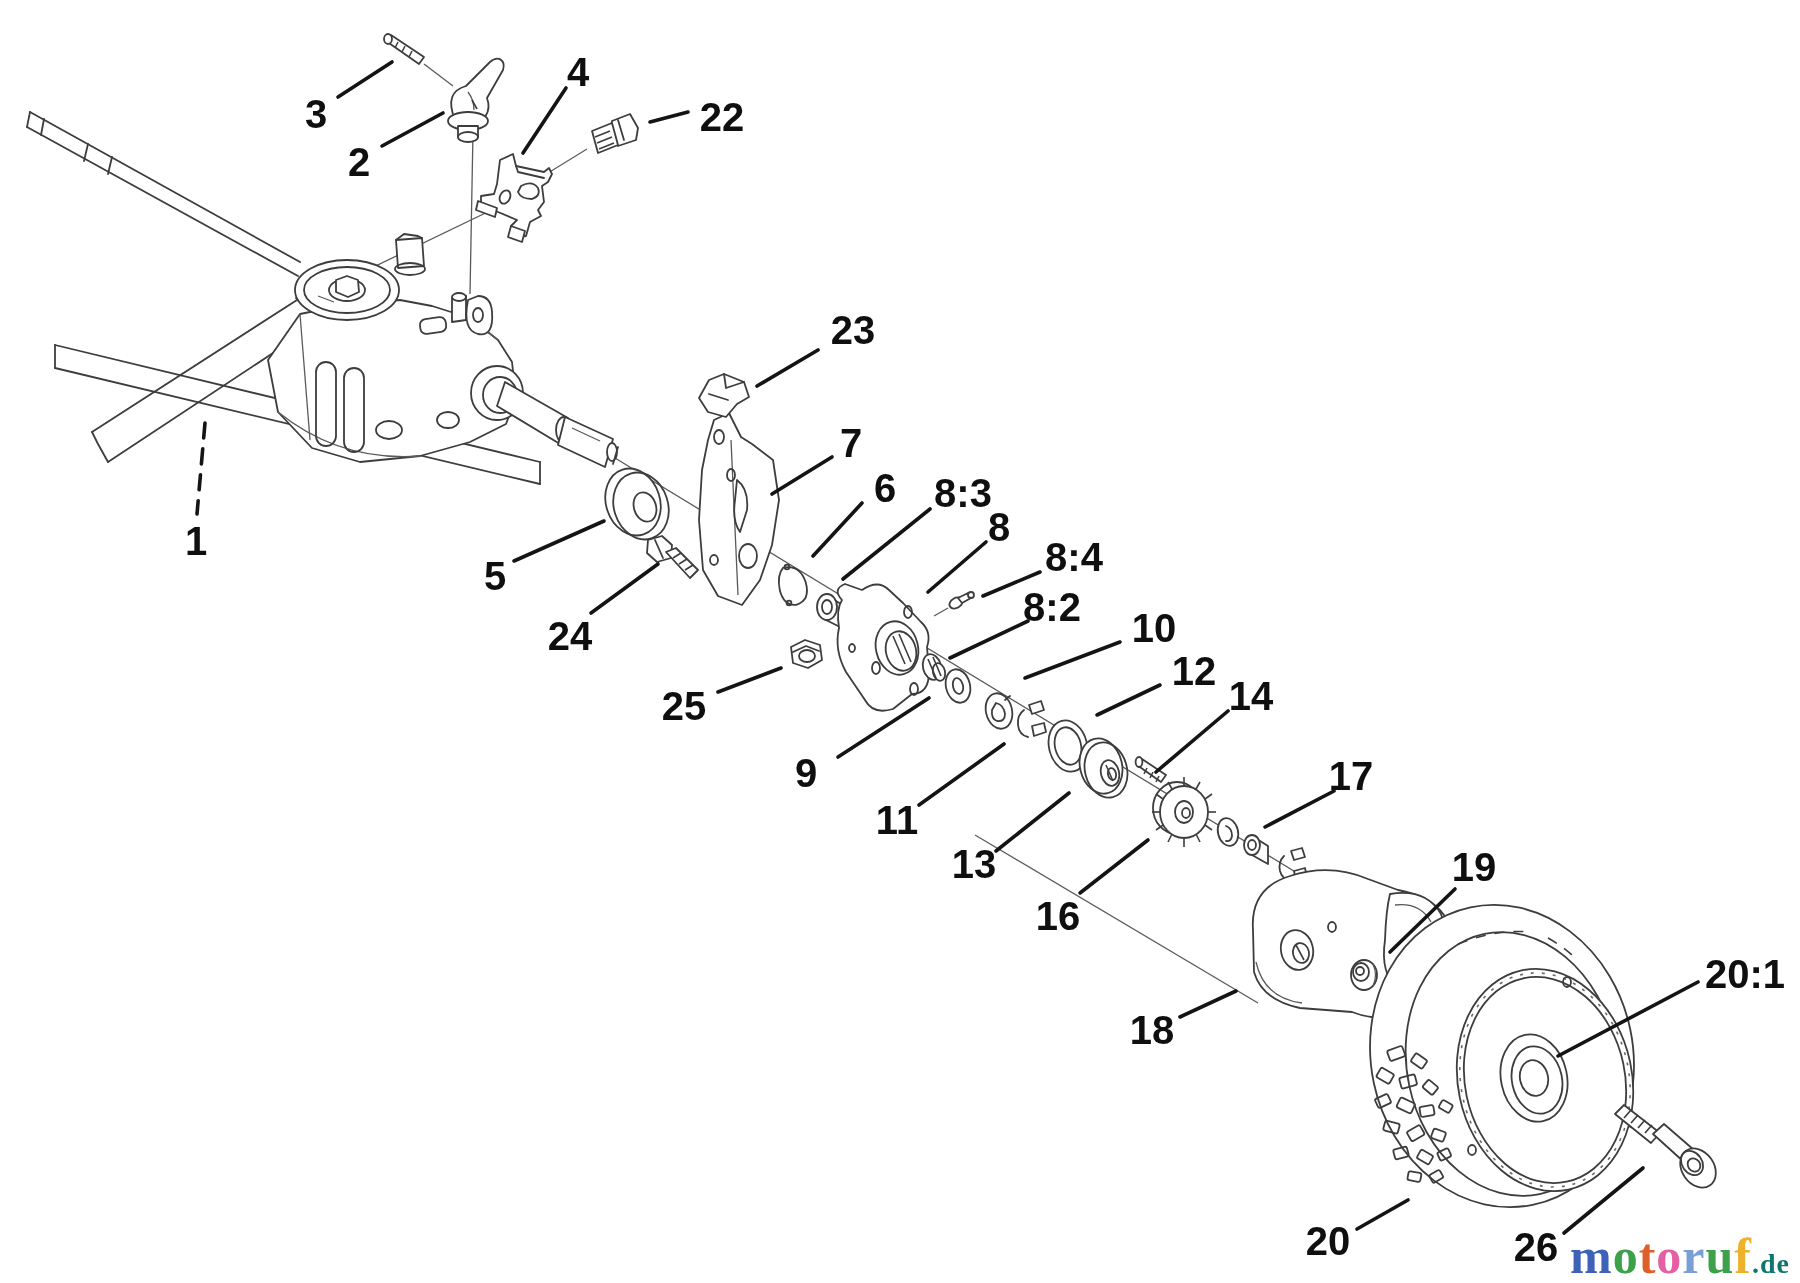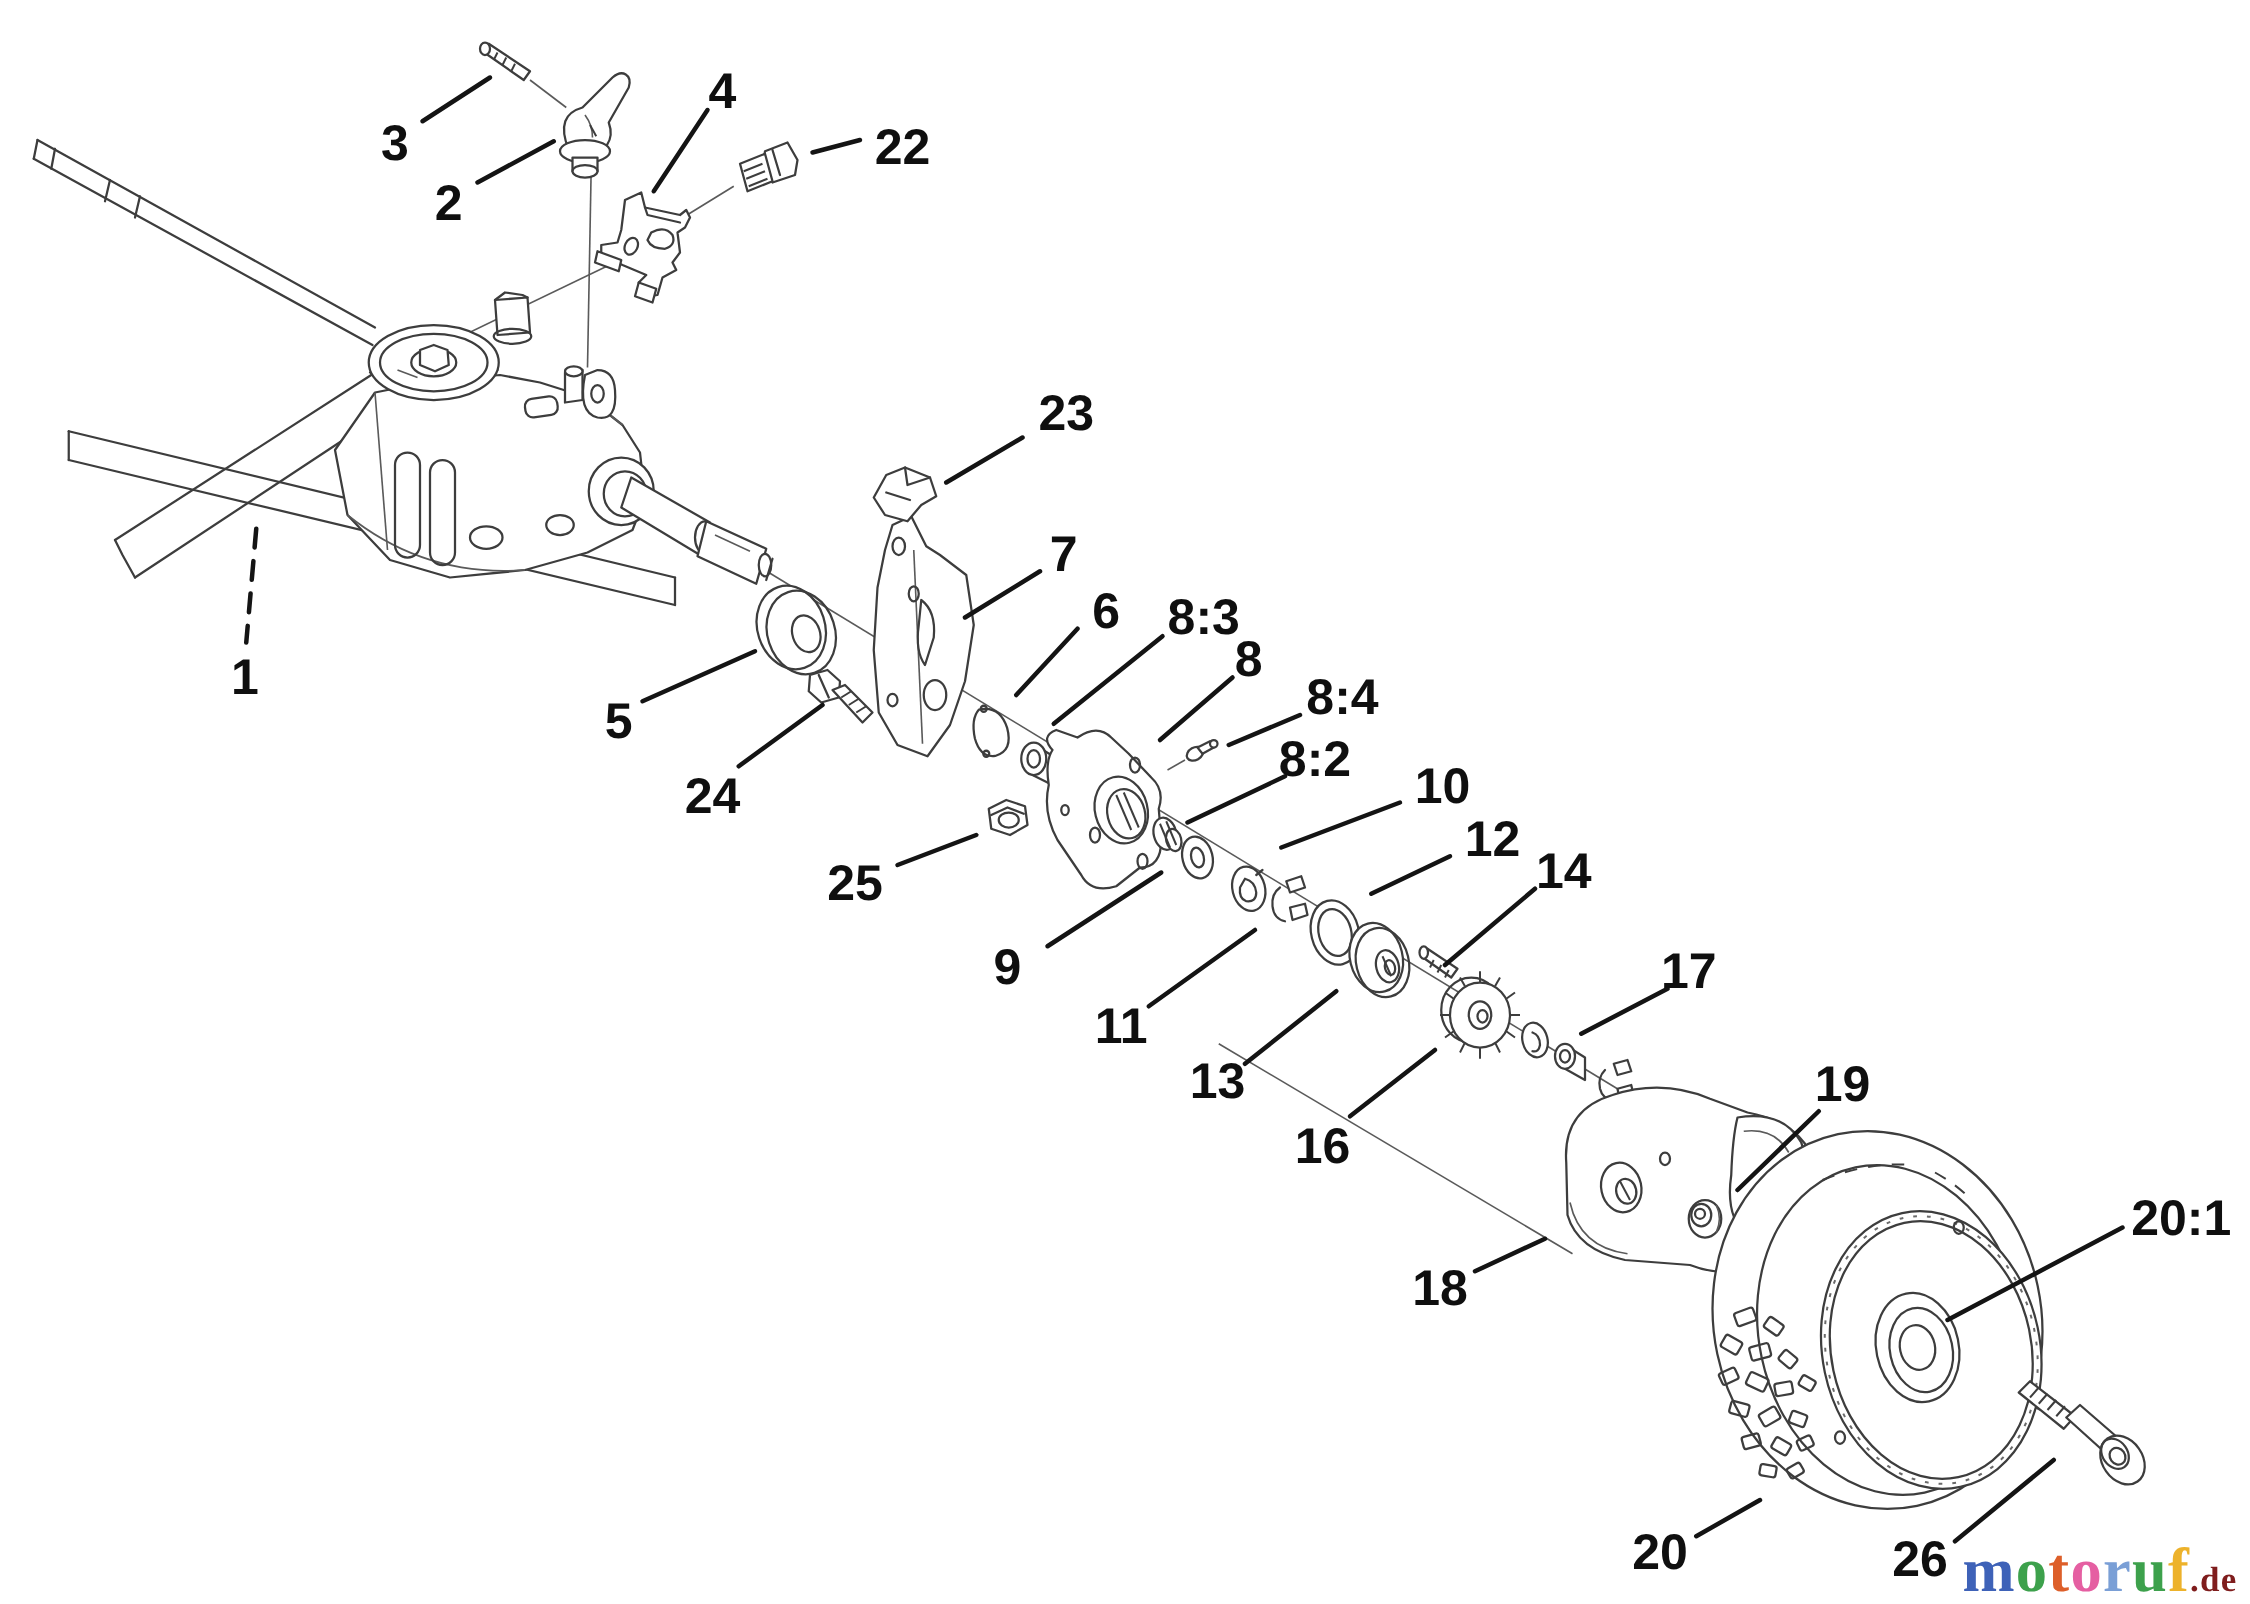--- a/index.html
+++ b/index.html
@@ -464,14 +464,14 @@
     </g>
     <g>
       <line class="leader" x1="1643" y1="1168" x2="1564" y2="1233"></line>
       <text class="callout-text" x="1536" y="1261">26</text>
     </g>
   </g>
 </svg>
 </div>
 
 <div class="watermark">
-  <span style="color:#3e62b8">m</span><span style="color:#3da14c">o</span><span style="color:#dd5f2a">t</span><span style="color:#e55fa2">o</span><span style="color:#7a9fd6">r</span><span style="color:#3da14c">u</span><span style="color:#edb22b">f</span><span class="suffix" style="color:#7f1d1d">.de</span>
+  <span style="color:#3e62b8">m</span><span style="color:#3da14c">o</span><span style="color:#dd5f2a">t</span><span style="color:#e55fa2">o</span><span style="color:#7a9fd6">r</span><span style="color:#3da14c">u</span><span style="color:#edb22b">f</span><span class="suffix" style="color:#0f766e">.de</span>
 </div>
 
 </body></html>

